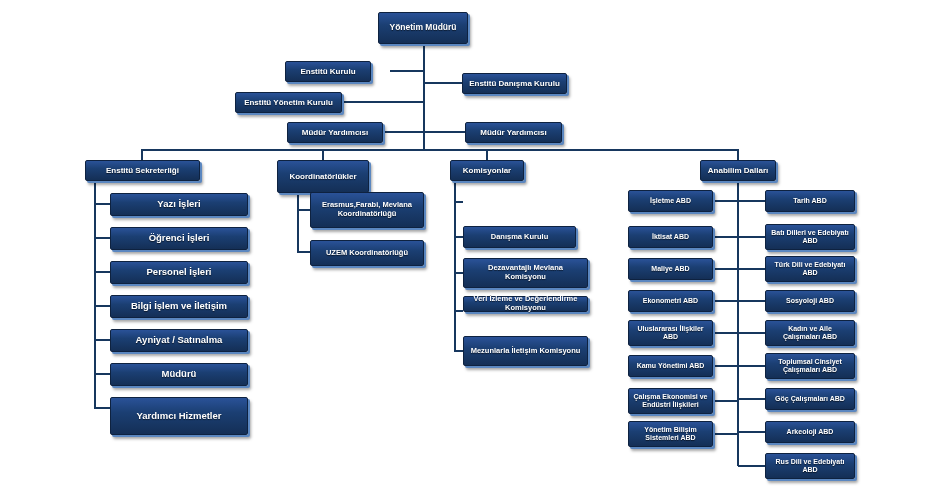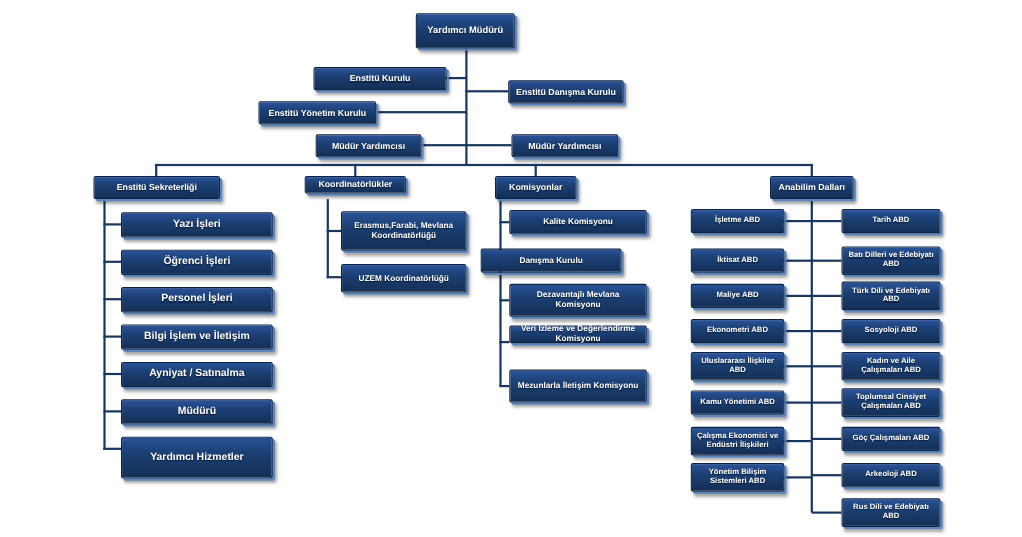--- a/index.html
+++ b/index.html
@@ -92,46 +92,45 @@
   <div class="line" style="left:738px;top:200px;width:27px;height:2px;"></div>
   <div class="line" style="left:738px;top:236px;width:27px;height:2px;"></div>
   <div class="line" style="left:738px;top:268px;width:27px;height:2px;"></div>
   <div class="line" style="left:738px;top:300px;width:27px;height:2px;"></div>
   <div class="line" style="left:738px;top:332px;width:27px;height:2px;"></div>
   <div class="line" style="left:738px;top:365px;width:27px;height:2px;"></div>
   <div class="line" style="left:738px;top:398px;width:27px;height:2px;"></div>
   <div class="line" style="left:738px;top:431px;width:27px;height:2px;"></div>
   <div class="line" style="left:738px;top:465px;width:27px;height:2px;"></div>
 
-  <div class="node root" style="left:378px;top:12px;width:90px;height:32px;">Yardımcı Müdürü</div>
+  <div class="node root" style="left:378px;top:12px;width:90px;height:32px;">Yönetim Müdürü</div>
 
-  <div class="node" style="left:285px;top:61px;width:121px;height:21px;">Enstitü Kurulu</div>
+  <div class="node" style="left:285px;top:61px;width:86px;height:21px;">Enstitü Kurulu</div>
   <div class="node" style="left:462px;top:73px;width:105px;height:21px;">Enstitü Danışma Kurulu</div>
   <div class="node" style="left:235px;top:92px;width:107px;height:21px;">Enstitü Yönetim Kurulu</div>
   <div class="node" style="left:287px;top:122px;width:96px;height:21px;">Müdür Yardımcısı</div>
   <div class="node" style="left:465px;top:122px;width:97px;height:21px;">Müdür Yardımcısı</div>
 
   <div class="node" style="left:85px;top:160px;width:115px;height:21px;">Enstitü Sekreterliği</div>
-  <div class="node" style="left:277px;top:160px;width:92px;height:16px;">Koordinatörlükler</div>
+  <div class="node" style="left:277px;top:160px;width:92px;height:33px;">Koordinatörlükler</div>
   <div class="node" style="left:450px;top:160px;width:74px;height:21px;">Komisyonlar</div>
   <div class="node" style="left:700px;top:160px;width:76px;height:21px;">Anabilim Dalları</div>
 
   <div class="node big" style="left:110px;top:193px;width:138px;height:23px;">Yazı İşleri</div>
   <div class="node big" style="left:110px;top:227px;width:138px;height:23px;">Öğrenci İşleri</div>
   <div class="node big" style="left:110px;top:261px;width:138px;height:23px;">Personel İşleri</div>
   <div class="node big" style="left:110px;top:295px;width:138px;height:23px;">Bilgi İşlem ve İletişim</div>
   <div class="node big" style="left:110px;top:329px;width:138px;height:23px;">Ayniyat / Satınalma</div>
   <div class="node big" style="left:110px;top:363px;width:138px;height:23px;">Müdürü</div>
   <div class="node big" style="left:110px;top:397px;width:138px;height:38px;">Yardımcı Hizmetler</div>
 
   <div class="node mid" style="left:310px;top:192px;width:114px;height:36px;">Erasmus,Farabi, Mevlana Koordinatörlüğü</div>
   <div class="node mid" style="left:310px;top:240px;width:114px;height:26px;">UZEM Koordinatörlüğü</div>
 
-  <div class="node mid" style="left:463px;top:191px;width:125px;height:22px;">Kalite Komisyonu</div>
-  <div class="node mid" style="left:437px;top:226px;width:128px;height:22px;">Danışma Kurulu</div>
+  <div class="node mid" style="left:463px;top:226px;width:113px;height:22px;">Danışma Kurulu</div>
   <div class="node mid" style="left:463px;top:258px;width:125px;height:30px;">Dezavantajlı Mevlana Komisyonu</div>
   <div class="node mid" style="left:463px;top:296px;width:125px;height:16px;">Veri İzleme ve Değerlendirme Komisyonu</div>
   <div class="node mid" style="left:463px;top:336px;width:125px;height:30px;">Mezunlarla İletişim Komisyonu</div>
 
   <div class="node small" style="left:628px;top:190px;width:85px;height:22px;">İşletme ABD</div>
   <div class="node small" style="left:628px;top:226px;width:85px;height:22px;">İktisat ABD</div>
   <div class="node small" style="left:628px;top:258px;width:85px;height:22px;">Maliye ABD</div>
   <div class="node small" style="left:628px;top:290px;width:85px;height:22px;">Ekonometri ABD</div>
   <div class="node small" style="left:628px;top:320px;width:85px;height:26px;">Uluslararası İlişkiler ABD</div>
   <div class="node small" style="left:628px;top:355px;width:85px;height:22px;">Kamu Yönetimi ABD</div>

